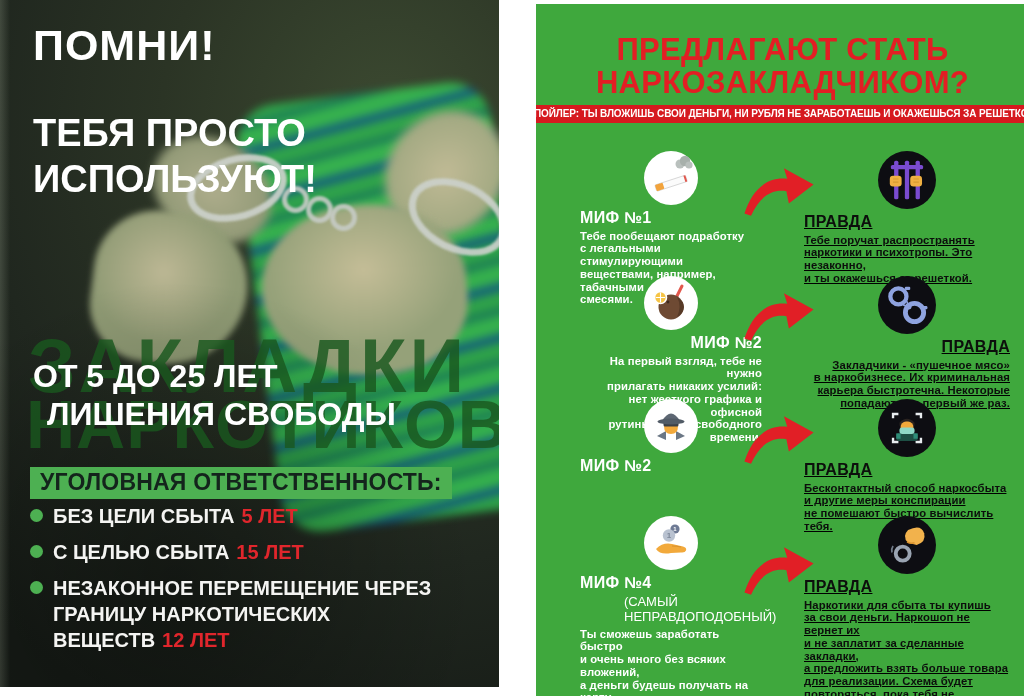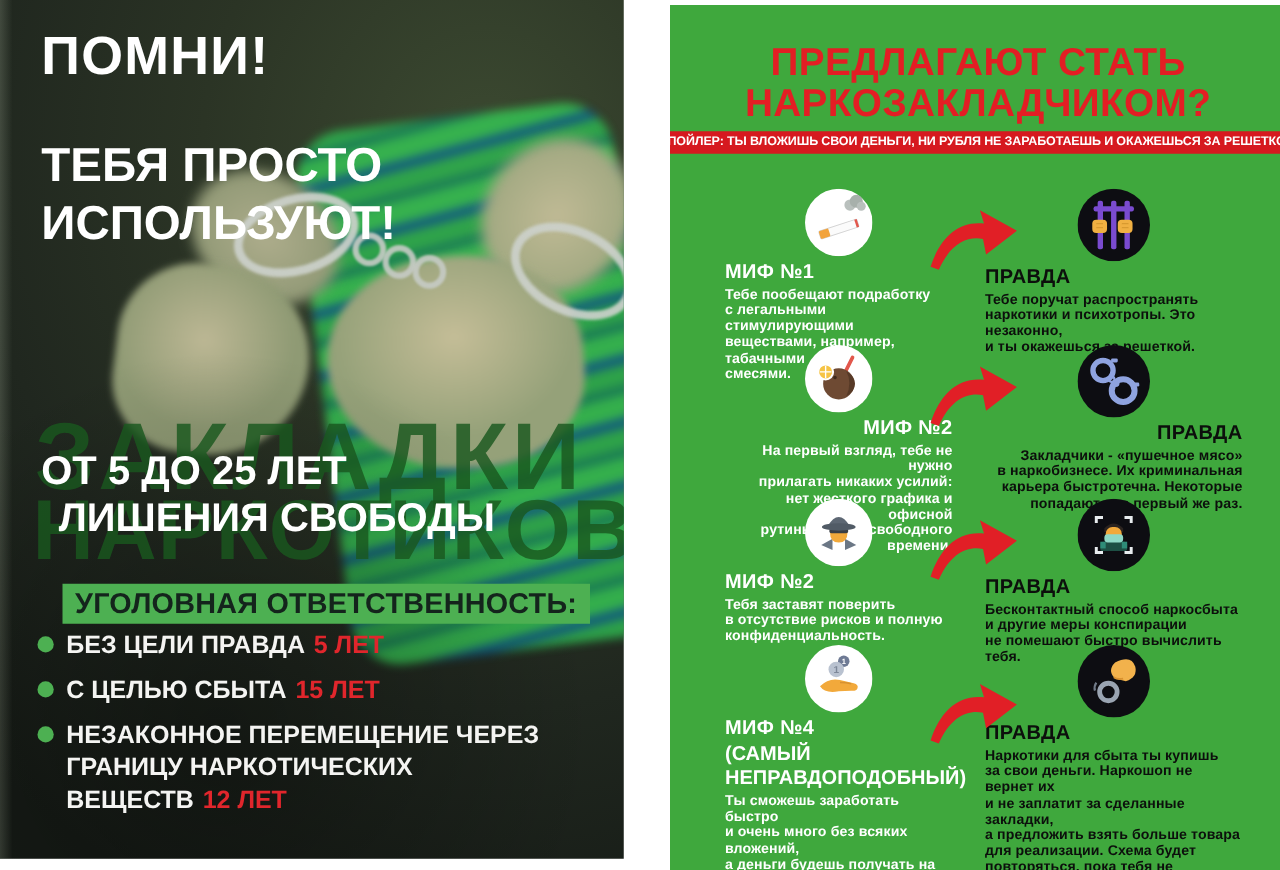--- a/index.html
+++ b/index.html
@@ -36,21 +36,21 @@
   .lp-title{position:absolute;left:33px;top:24px;font-size:43px;font-weight:900;color:#fff;letter-spacing:1px;line-height:1;}
   .lp-sub1{position:absolute;left:33px;top:114px;font-size:38px;font-weight:900;color:#fff;line-height:1;}
   .lp-sub2{position:absolute;left:33px;top:160px;font-size:38px;font-weight:900;color:#fff;line-height:1;}
   .wm{position:absolute;font-weight:900;color:rgba(26,88,30,.82);line-height:1;white-space:nowrap;}
   .wm-1{left:28px;top:328px;font-size:76px;letter-spacing:3px;}
   .wm-2{left:26px;top:390px;font-size:68px;letter-spacing:1px;}
   .lp-sent1{position:absolute;left:33px;top:360px;font-size:32px;font-weight:700;color:#fff;line-height:1;}
   .lp-sent2{position:absolute;left:33px;top:398px;font-size:32px;font-weight:900;color:#fff;line-height:1;margin-left:14px;}
   .lp-banner{
     position:absolute;left:30px;top:467px;background:#4db052;color:#14241c;
-    font-size:23px;font-weight:800;padding:3px 10px 4px;line-height:1.1;letter-spacing:.2px;margin-left:20px;
+    font-size:23px;font-weight:800;padding:3px 10px 4px;line-height:1.1;letter-spacing:.2px;
   }
   .offense-list{position:absolute;left:30px;top:503px;width:452px;margin:0;padding:0;list-style:none;}
   .offense-list li{display:flex;align-items:flex-start;margin-bottom:10px;font-size:20px;font-weight:800;color:#f4f4f2;line-height:1.3;}
   .offense-dot{flex:none;width:13px;height:13px;border-radius:50%;background:#4db052;margin:6px 10px 0 0;}
   .offense-term{color:#e0262c;margin-left:7px;white-space:nowrap;}
 
   
   .right-panel{
     position:absolute;left:536px;top:4px;width:493px;height:695px;overflow:hidden;
     background:#3fa83d;
@@ -59,25 +59,25 @@
   .rp-spoiler-wrap{display:flex;justify-content:center;margin-top:5px;}
   .rp-spoiler{
     background:#d6191f;color:#ffffff;font-size:10px;font-weight:800;
     padding:3px 8px 4px;letter-spacing:-0.1px;white-space:nowrap;
   }
   .rows{margin-top:28px;position:relative;}
   .row{position:relative;display:flex;padding-left:44px;}
   .row-1{height:125px;}.row-2{height:123px;text-align:right;}.row-3{height:117px;}.row-4{height:180px;}
   .cell{display:flex;flex-direction:column;}
   .myth-cell{width:182px;}
-  .truth-cell{width:206px;margin-left:26px;}
+  .truth-cell{width:206px;margin-left:42px;text-decoration:underline;}
   .icon-circle{align-self:center;border-radius:50%;}
   .icon-circle svg{display:block;}
   .cell-label{margin-top:5px;font-size:16px;font-weight:900;color:#ffffff;letter-spacing:.3px;line-height:1.05;}
-  .cell-sublabel{font-size:16px;font-weight:700;color:#ffffff;line-height:1.2;margin-top:2px;}
+  .cell-sublabel{font-size:13px;font-weight:400;color:#ffffff;line-height:1.2;margin-top:2px;margin-left:44px;}
   .cell-text{margin-top:3px;font-size:11.3px;font-weight:800;color:#ffffff;line-height:1.13;white-space:pre-line;letter-spacing:.1px;}
   .truth-cell .cell-label,.truth-cell .cell-text,.truth-cell .cell-sublabel{color:#0c0f0c;}
   .arrow{position:absolute;left:206px;top:14px;width:74px;height:54px;}
   .row-4 .arrow{top:28px;}
 </style>
 </head>
 <body>
 
 <div class="left-panel">
   <div>
@@ -102,21 +102,21 @@
   <div class="lp-sub2">ИСПОЛЬЗУЮТ!</div>
 
   <div class="lp-sent1">ОТ 5 ДО 25 ЛЕТ</div>
   <div class="lp-sent2">ЛИШЕНИЯ СВОБОДЫ</div>
 
   <div class="lp-banner">УГОЛОВНАЯ ОТВЕТСТВЕННОСТЬ:</div>
 
   <ul class="offense-list">
     <li>
       <span class="offense-dot"></span>
-      <span><span>БЕЗ ЦЕЛИ ПРАВДА</span><span class="offense-term">5 ЛЕТ</span></span>
+      <span><span>БЕЗ ЦЕЛИ СБЫТА</span><span class="offense-term">5 ЛЕТ</span></span>
     </li>
     <li>
       <span class="offense-dot"></span>
       <span><span>С ЦЕЛЬЮ СБЫТА</span><span class="offense-term">15 ЛЕТ</span></span>
     </li>
     <li>
       <span class="offense-dot"></span>
       <span><span>НЕЗАКОННОЕ ПЕРЕМЕЩЕНИЕ ЧЕРЕЗ ГРАНИЦУ НАРКОТИЧЕСКИХ ВЕЩЕСТВ</span><span class="offense-term">12 ЛЕТ</span></span>
     </li>
 
@@ -231,23 +231,20 @@
             <circle cx="27" cy="27" r="27" fill="#ffffff"></circle>
             <path d="M13,37 l9,-5 v9 z" fill="#6b7785"></path>
             <path d="M41,37 l-9,-5 v9 z" fill="#6b7785"></path>
             <path d="M20,24 h14 v3 q0,8 -7,8 q-7,0 -7,-8 z" fill="#f2a93b"></path>
             <rect x="19.5" y="23.5" width="15" height="4" rx="1.5" fill="#3a3f45"></rect>
             <path d="M18,22 q9,-15 18,0 z" fill="#5d6773"></path>
             <ellipse cx="27" cy="22.5" rx="13.5" ry="3" fill="#515b66"></ellipse>
           </svg>
         </span>
         <div class="cell-label">МИФ №2</div>
-        <div class="cell-text">Тебя заставят поверить
-в отсутствие рисков и полную
-конфиденциальность.</div>
       </div>
       <span class="arrow">
         <svg width="74" height="54" viewBox="0 0 90 64">
           <path d="M3,58 C12,30 30,13 55,16 L51,3 L87,23 L57,46 L54,31 C38,28 22,36 11,61 Z" fill="#e11f26"></path>
         </svg>
       </span>
       <div class="cell truth-cell">
         <span class="icon-circle">
           <svg width="58" height="58" viewBox="0 0 54 54">
             <circle cx="27" cy="27" r="27" fill="#0d0d12"></circle>

